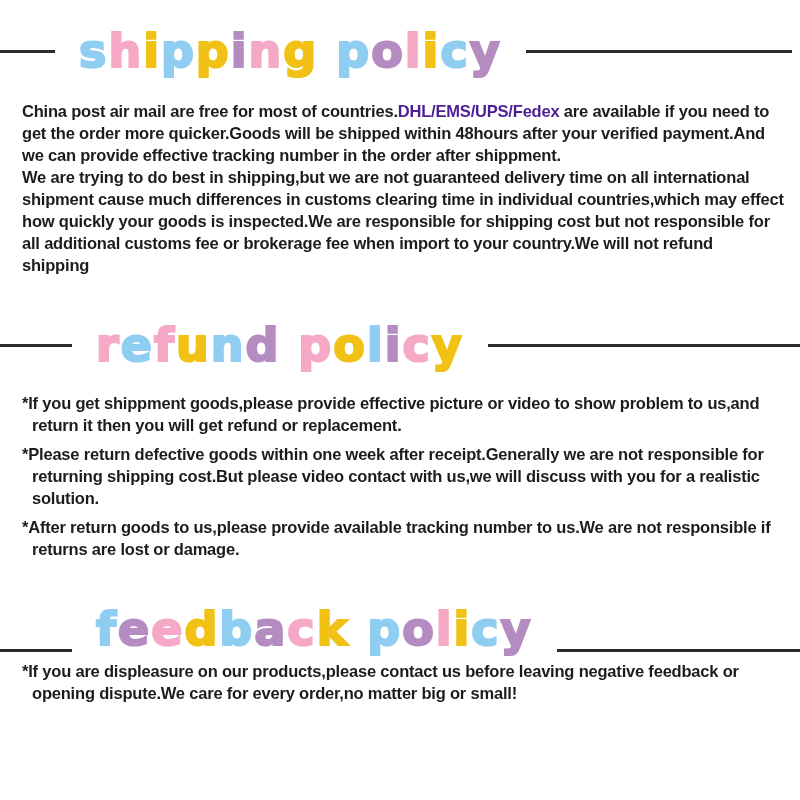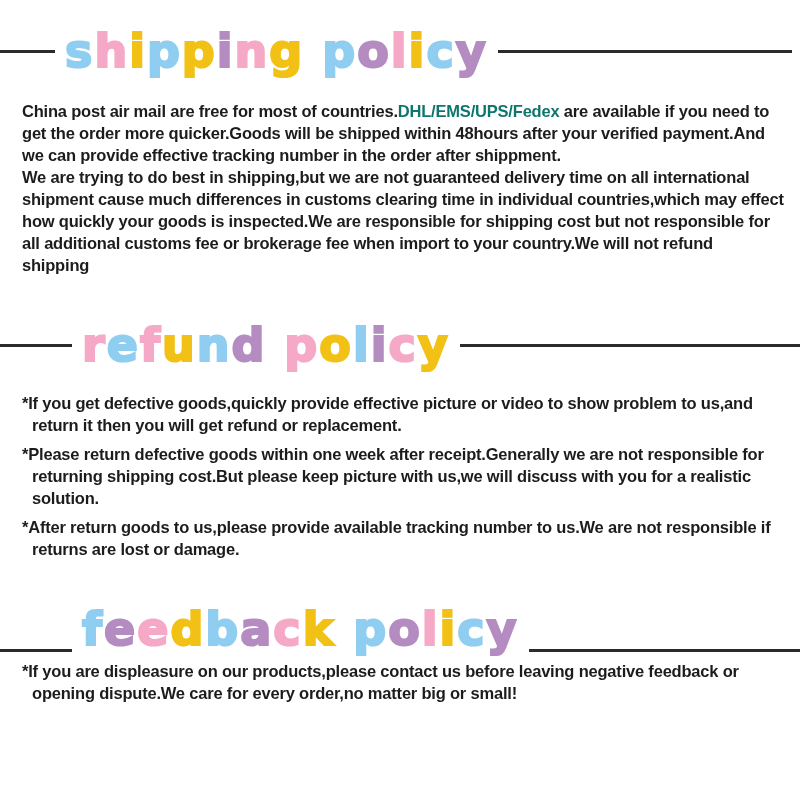--- a/index.html
+++ b/index.html
@@ -19,21 +19,21 @@
   .dash.left1{width:55px;}
   .dash.left2{width:72px;}
   .dash.right{flex:1 1 auto;}
   .dash.right.end-gap{margin-right:8px;}
   .bubble-title{
     font-family:"DejaVu Sans",sans-serif;
     font-weight:bold;
     font-size:46px;
     line-height:1;
     letter-spacing:2px;
-    margin:0 10px;
+    margin:0 24px;
     white-space:nowrap;
     -webkit-text-stroke:2.2px currentColor;
   }
   .bubble-title .sp{display:inline-block;width:18px;}
   
   .body-text{
     font-size:16.5px;
     line-height:22px;
     font-weight:700;
     letter-spacing:-0.2px;
@@ -48,33 +48,33 @@
 </head>
 <body>
 
 <div class="header-row h1">
   <span class="dash left1"></span>
   <span class="bubble-title"><span style="color: rgb(143, 205, 241);">s</span><span style="color: rgb(245, 169, 198);">h</span><span style="color: rgb(242, 193, 21);">i</span><span style="color: rgb(143, 205, 241);">p</span><span style="color: rgb(242, 193, 21);">p</span><span style="color: rgb(180, 140, 193);">i</span><span style="color: rgb(245, 169, 198);">n</span><span style="color: rgb(242, 193, 21);">g</span><span class="sp"></span><span style="color: rgb(143, 205, 241);">p</span><span style="color: rgb(180, 140, 193);">o</span><span style="color: rgb(245, 169, 198);">l</span><span style="color: rgb(242, 193, 21);">i</span><span style="color: rgb(143, 205, 241);">c</span><span style="color: rgb(180, 140, 193);">y</span></span>
   <span class="dash right end-gap"></span>
 </div>
 
 <div class="body-text shipping-text">
-  <p style="margin:0;"><span>China post air mail are free for most of countries.</span><span class="red" style="color: #0f766e;">DHL/EMS/UPS/Fedex</span><span> are available if you need to get the order more quicker.Goods will be shipped within 48hours after your verified payment.And we can provide effective tracking number in the order after shippment.</span></p>
+  <p style="margin:0;"><span>China post air mail are free for most of countries.</span><span class="red" style="color: #4c1d95;">DHL/EMS/UPS/Fedex</span><span> are available if you need to get the order more quicker.Goods will be shipped within 48hours after your verified payment.And we can provide effective tracking number in the order after shippment.</span></p>
   <p style="margin:0;">We are trying to do best in shipping,but we are not guaranteed delivery time on all international shipment cause much differences in customs clearing time in individual countries,which may effect how quickly your goods is inspected.We are responsible for shipping cost but not responsible for all additional customs fee or brokerage fee when import to your country.We will not refund shipping</p>
 </div>
 
 <div class="header-row h2">
   <span class="dash left2"></span>
   <span class="bubble-title"><span style="color: rgb(245, 169, 198);">r</span><span style="color: rgb(143, 205, 241);">e</span><span style="color: rgb(245, 169, 198);">f</span><span style="color: rgb(242, 193, 21);">u</span><span style="color: rgb(143, 205, 241);">n</span><span style="color: rgb(180, 140, 193);">d</span><span class="sp"></span><span style="color: rgb(245, 169, 198);">p</span><span style="color: rgb(242, 193, 21);">o</span><span style="color: rgb(143, 205, 241);">l</span><span style="color: rgb(180, 140, 193);">i</span><span style="color: rgb(245, 169, 198);">c</span><span style="color: rgb(242, 193, 21);">y</span></span>
   <span class="dash right"></span>
 </div>
 
 <div class="body-text policy-list refund-list">
-  <div class="policy-item">*If you get defective goods,quickly provide effective picture or video to show problem to us,and  return it then you will get refund or replacement.</div>
-  <div class="policy-item">*Please return defective goods within one week after receipt.Generally we are not responsible for returning shipping cost.But please keep picture with us,we will discuss with you for a realistic solution.</div>
+  <div class="policy-item">*If you get shippment goods,please provide effective picture or video to show problem to us,and  return it then you will get refund or replacement.</div>
+  <div class="policy-item">*Please return defective goods within one week after receipt.Generally we are not responsible for returning shipping cost.But please video contact with us,we will discuss with you for a realistic solution.</div>
   <div class="policy-item">*After return goods to us,please provide available tracking number to us.We are not responsible if returns are lost or damage.</div>
 </div>
 
 <div class="header-row h3">
   <span class="dash left2"></span>
   <span class="bubble-title"><span style="color: rgb(143, 205, 241);">f</span><span style="color: rgb(180, 140, 193);">e</span><span style="color: rgb(245, 169, 198);">e</span><span style="color: rgb(242, 193, 21);">d</span><span style="color: rgb(143, 205, 241);">b</span><span style="color: rgb(180, 140, 193);">a</span><span style="color: rgb(245, 169, 198);">c</span><span style="color: rgb(242, 193, 21);">k</span><span class="sp"></span><span style="color: rgb(143, 205, 241);">p</span><span style="color: rgb(180, 140, 193);">o</span><span style="color: rgb(245, 169, 198);">l</span><span style="color: rgb(242, 193, 21);">i</span><span style="color: rgb(143, 205, 241);">c</span><span style="color: rgb(180, 140, 193);">y</span></span>
   <span class="dash right"></span>
 </div>
 
 <div class="body-text policy-list feedback-list">

